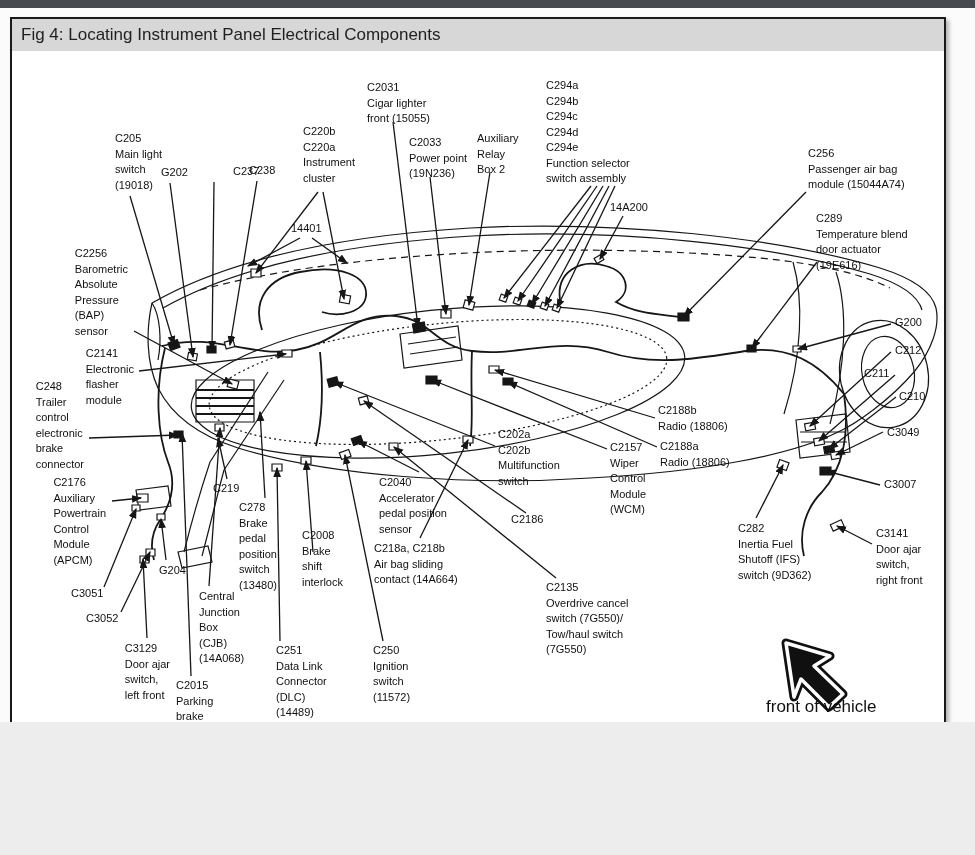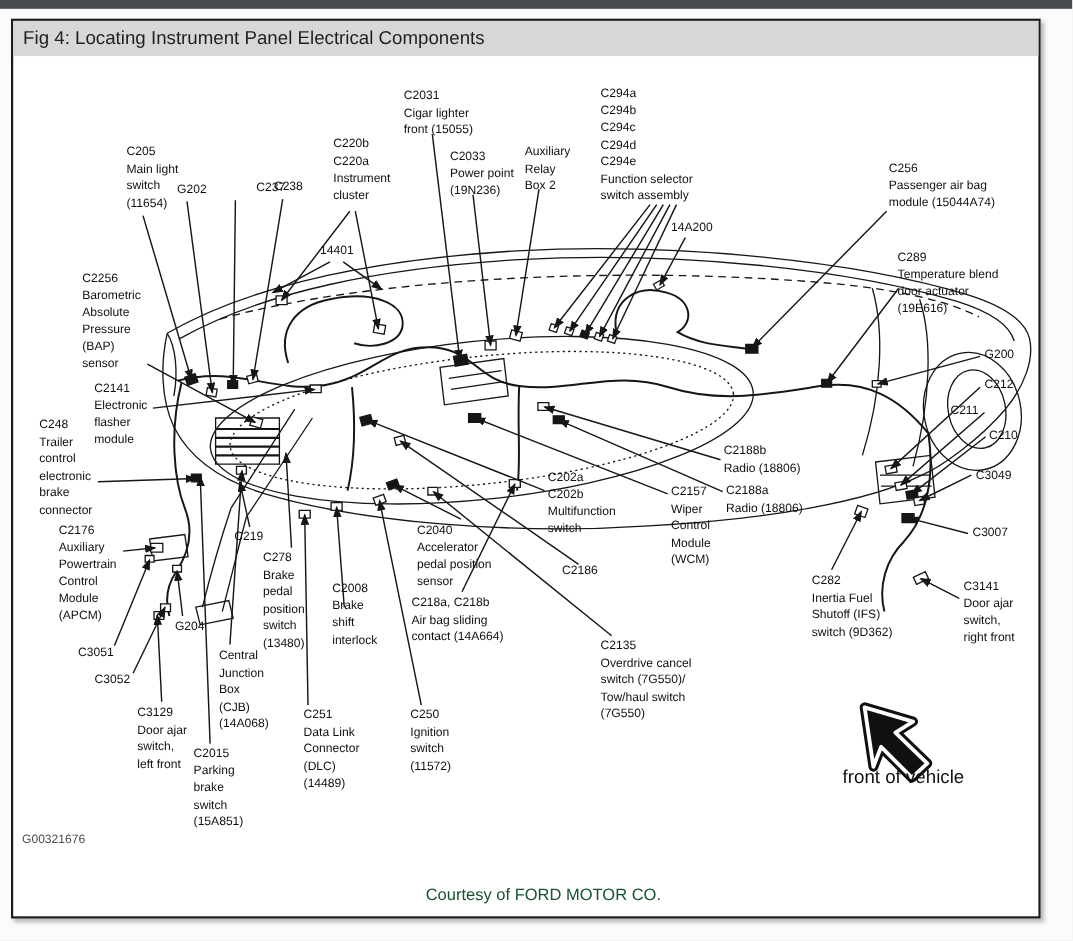--- a/index.html
+++ b/index.html
@@ -1,16 +1,16 @@
 <!DOCTYPE html>
 <html><head>
 <meta charset="utf-8">
 <style>
   html,body{margin:0;padding:0;background:#ededed;}
-  .page{position:relative;width:975px;height:855px;background:#fbfbfb;overflow:hidden;
+  .page{position:relative;width:975px;height:722px;background:#fbfbfb;overflow:hidden;
         font-family:"Liberation Sans", sans-serif;}
   .topbar{position:absolute;left:0;top:0;width:975px;height:8px;background:#46494d;}
   .panel{position:absolute;left:10px;top:17px;width:932px;height:814px;background:#ffffff;
          border:2px solid #1a1a1a;box-shadow:3px 3px 4px rgba(0,0,0,0.28);}
   .titlebar{height:32px;background:#d7d7d7;display:flex;align-items:center;padding-left:9px;}
   .titlebar span{font-size:17px;color:#1f1f1f;}
   .art{position:absolute;left:0;top:0;width:975px;height:855px;z-index:1;pointer-events:none;}
   #labels-layer{position:absolute;left:0;top:0;width:975px;height:855px;z-index:2;pointer-events:none;}
   .callout{position:absolute;font-size:11px;line-height:15.5px;color:#101010;white-space:pre-line;}
   .callout.r{text-align:left;}
@@ -182,21 +182,21 @@
     <g>
       <polygon points="786,643 830,656 814,666 843,694 829,707 801,679 794,697" fill="#101010" stroke="#101010" stroke-width="9" stroke-linejoin="round"></polygon>
       <polygon points="786,643 830,656 814,666 843,694 829,707 801,679 794,697" fill="#101010" stroke="#ffffff" stroke-width="3.5" stroke-linejoin="round"></polygon>
     </g>
   </svg>
 
   <div id="labels-layer">
       <div class="callout" style="left: 115px; top: 131px;">C205
 Main light
 switch
-(11654)</div>
+(19018)</div>
       <div class="callout" style="left: 161px; top: 165px;">G202</div>
       <div class="callout" style="left: 205px; top: 164px; margin-left: 28px;">C237</div>
       <div class="callout" style="left: 249px; top: 163px;">C238</div>
       <div class="callout" style="left: 303px; top: 124px;">C220b
 C220a
 Instrument
 cluster</div>
       <div class="callout" style="left: 291px; top: 221px;">14401</div>
       <div class="callout" style="left: 367px; top: 80px;">C2031
 Cigar lighter
@@ -211,21 +211,21 @@
 C294b
 C294c
 C294d
 C294e
 Function selector
 switch assembly</div>
       <div class="callout" style="left: 610px; top: 200px;">14A200</div>
       <div class="callout" style="left: 808px; top: 146px;">C256
 Passenger air bag
 module (15044A74)</div>
-      <div class="callout" style="left: 816px; top: 211px; margin-top: 16px;">C289
+      <div class="callout" style="left: 816px; top: 211px;">C289
 Temperature blend
 door actuator
 (19E616)</div>
       <div class="callout" style="left: 895px; top: 315px;">G200</div>
       <div class="callout" style="left: 895px; top: 343px;">C212</div>
       <div class="callout" style="left: 864px; top: 366px;">C211</div>
       <div class="callout" style="left: 899px; top: 389px;">C210</div>
       <div class="callout" style="left: 887px; top: 425px;">C3049</div>
       <div class="callout" style="left: 884px; top: 477px;">C3007</div>
       <div class="callout" style="left: 738px; top: 521px;">C282

